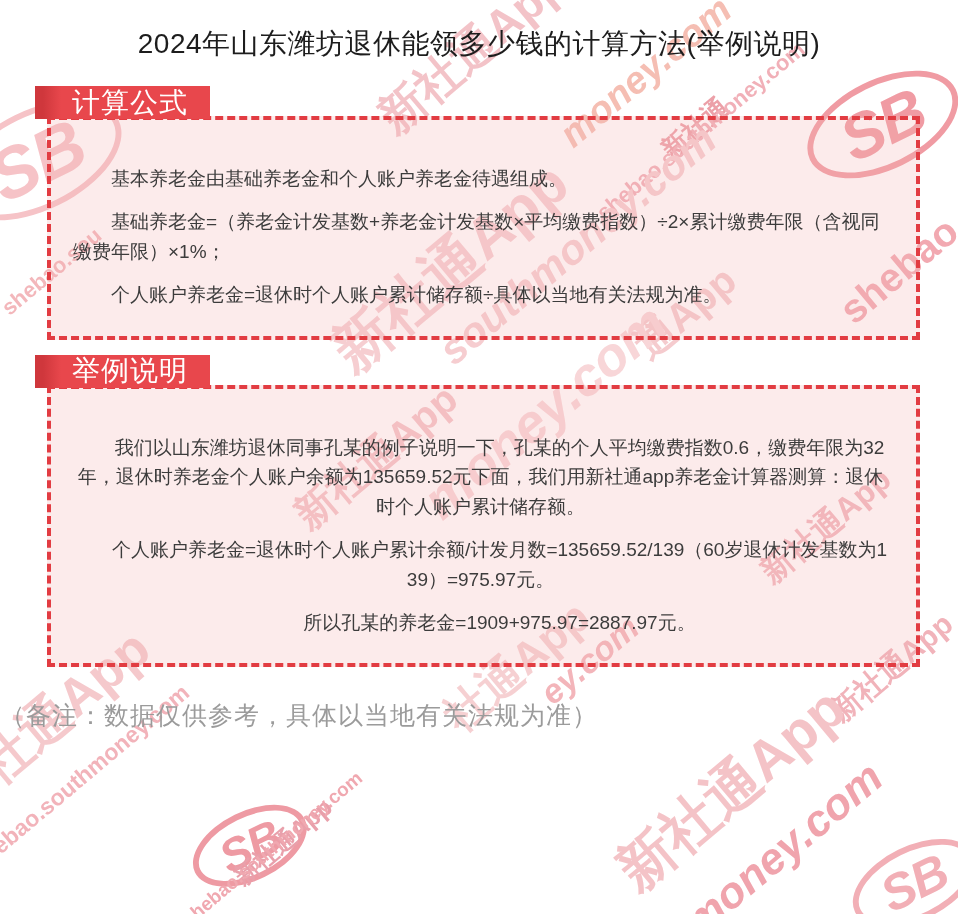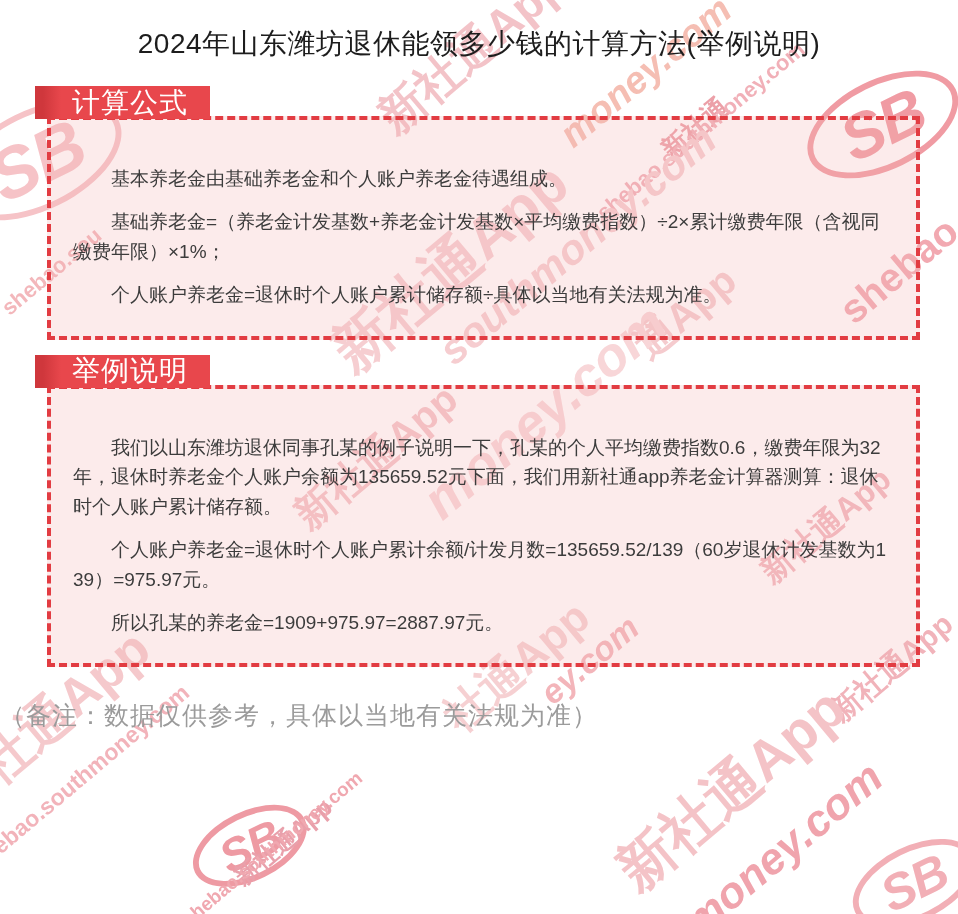--- a/index.html
+++ b/index.html
@@ -29,21 +29,21 @@
   .content{position:relative;z-index:2;}
   .page-title{
     margin:0;padding-top:25px;height:42px;
     text-align:center;
     font-size:28px;font-weight:normal;
     color:var(--title-text,#1d1d1d);
     letter-spacing:0.5px;
   }
   .section{margin:0 38px 0 35px;position:relative;}
   .section-formula{margin-top:19px;}
-  .section-example{margin-top:15px;}
+  .section-example{margin-top:15px;text-align:center;}
   .tab{
     position:relative;z-index:3;
     width:175px;height:33px;box-sizing:border-box;
     display:flex;align-items:center;
     padding-left:37px;
     margin-bottom:-3px;
     background:linear-gradient(90deg,var(--header-red-dark,#cf373c) 0px,var(--header-red-dark,#cf373c) 8px,var(--header-red,#e8474c) 26px);
     color:#ffffff;font-size:28px;letter-spacing:1px;
   }
   .box{

